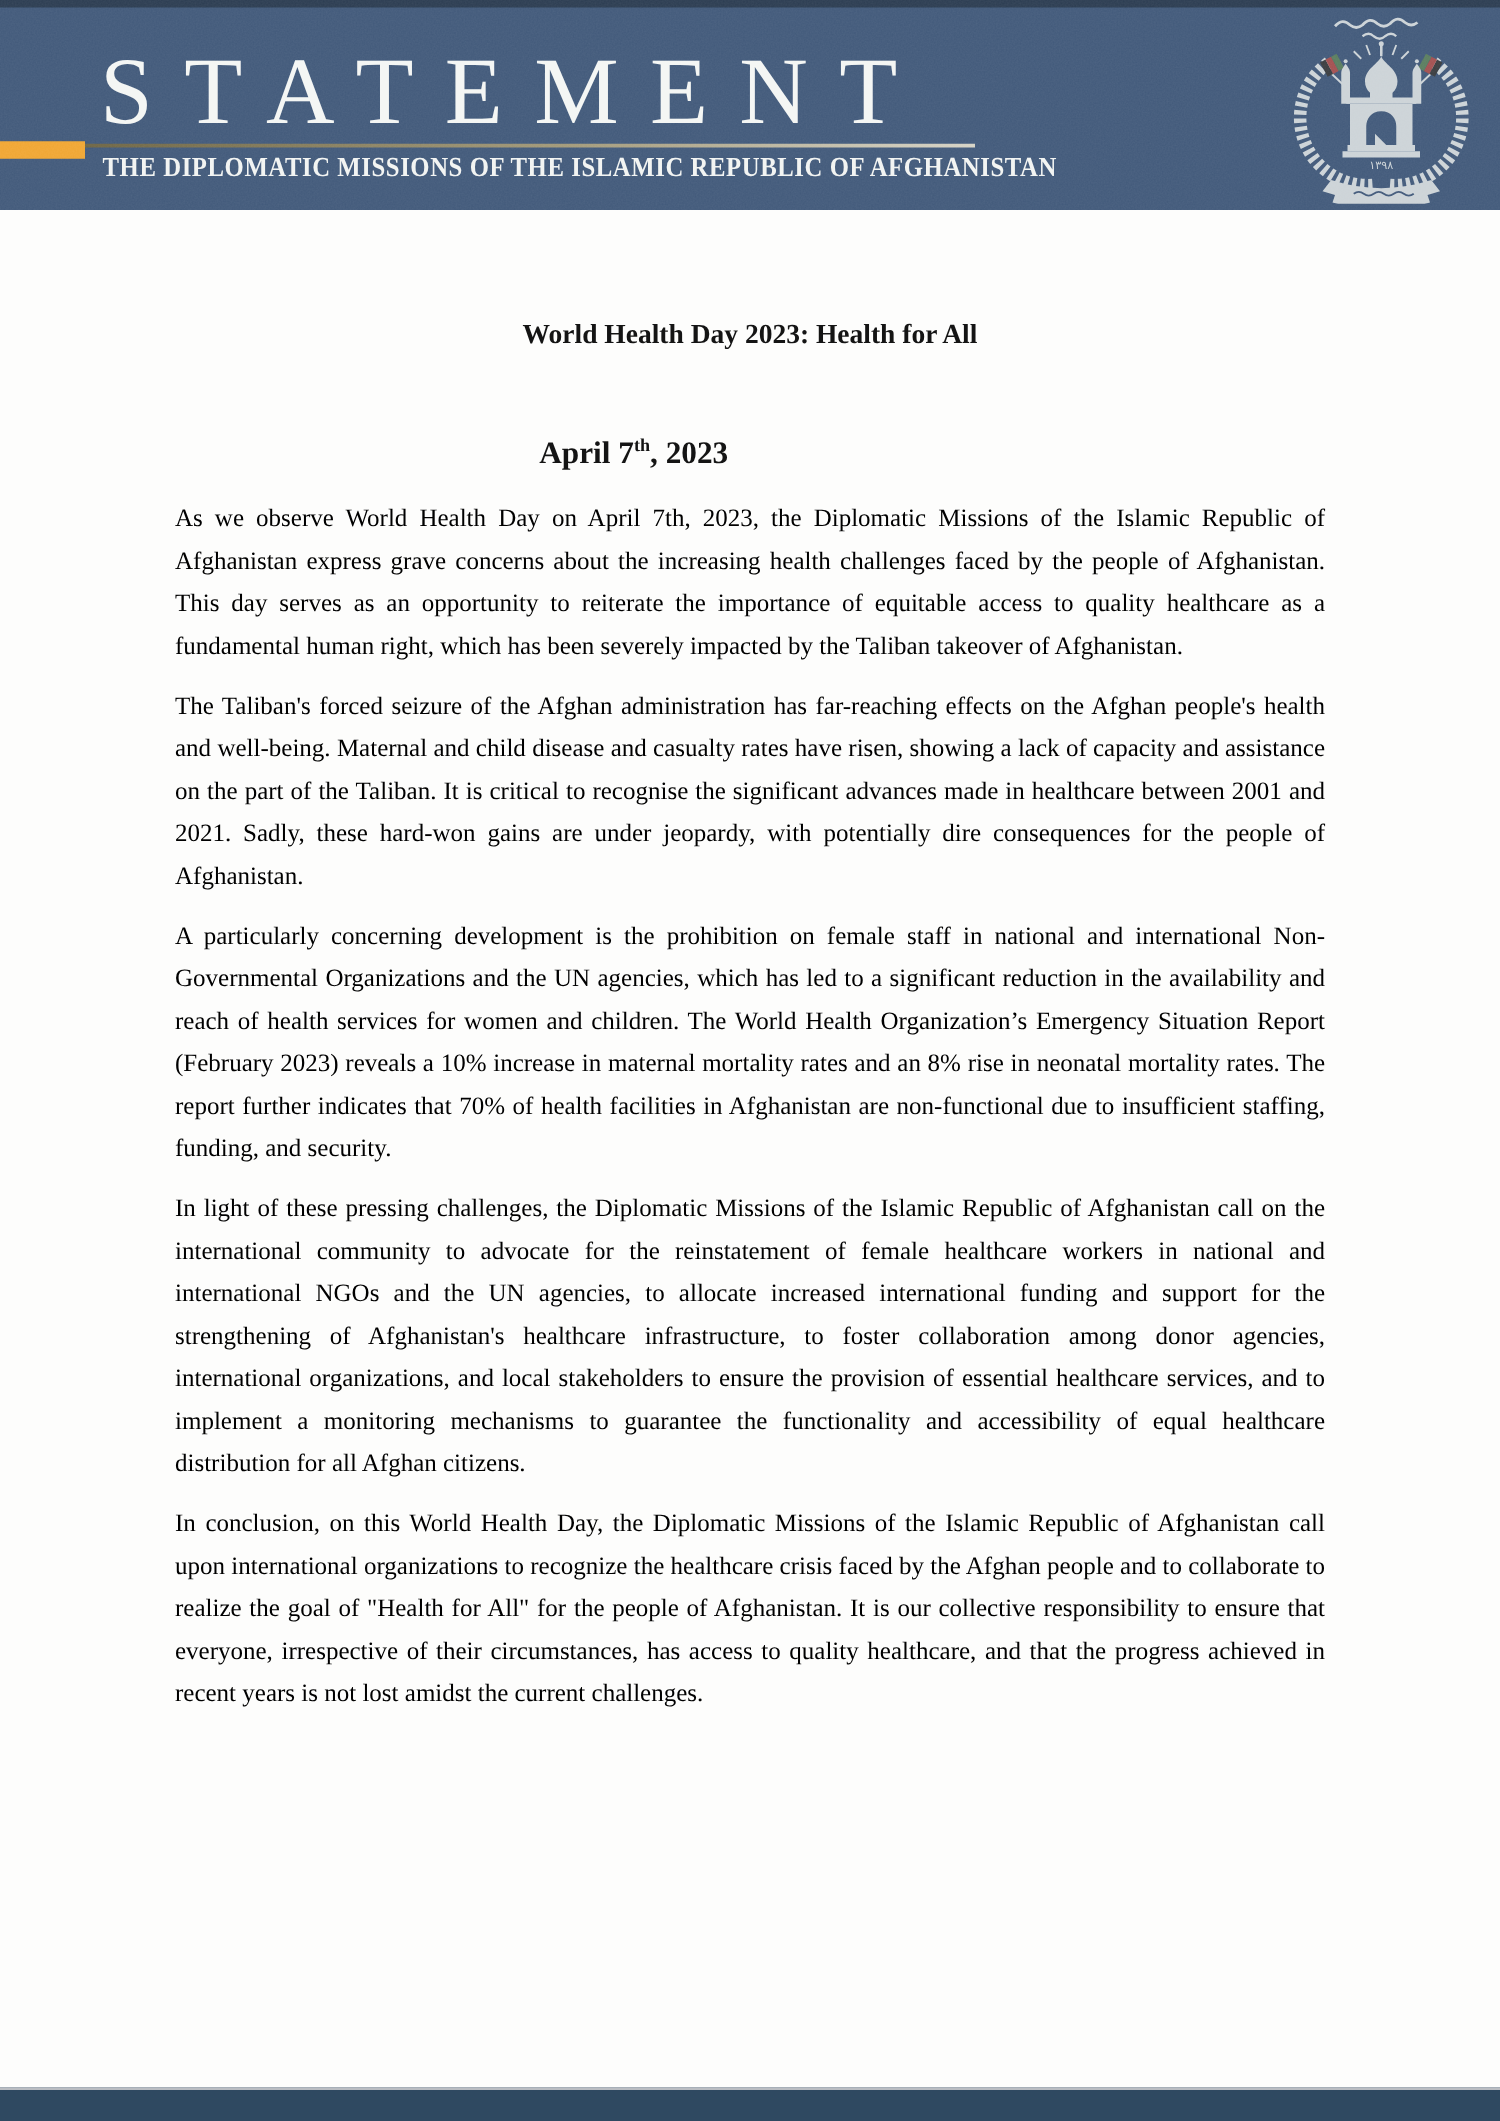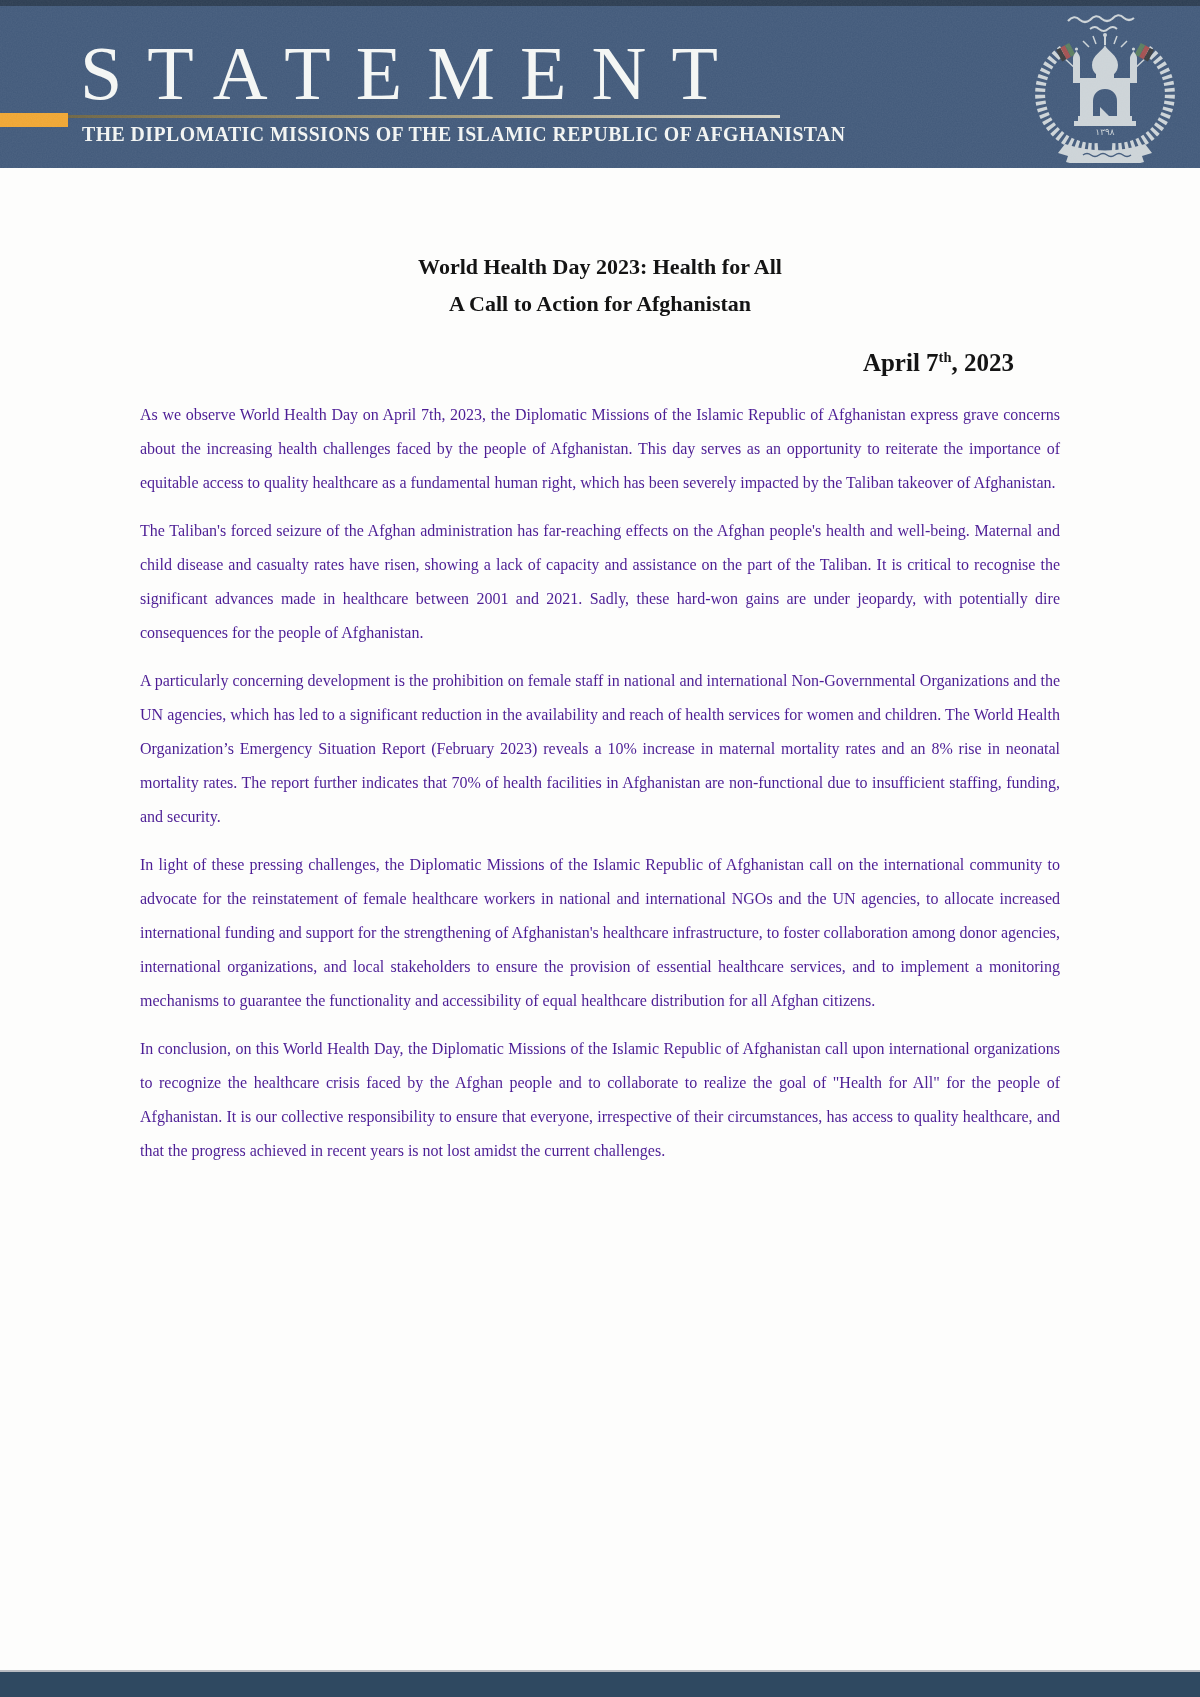--- a/index.html
+++ b/index.html
@@ -14,25 +14,25 @@
   .accent-bar{position:absolute;left:0;top:113px;width:68px;height:14px;background:#f0a632;}
   .rule-line{position:absolute;left:66px;top:115px;width:714px;height:3px;
         background:linear-gradient(90deg,#6d6443,#a39a7a 55%,#d6d3c6);}
   .subtitle{position:absolute;left:82px;top:121px;font-size:22px;font-weight:bold;
         color:#f2f4f2;letter-spacing:0.5px;white-space:nowrap;
         transform:scaleX(0.9);transform-origin:left top;}
   .emblem{position:absolute;right:20px;top:8px;}
   
   .doc-title{position:absolute;top:248px;left:0;width:1200px;text-align:center;
         font-weight:bold;font-size:22px;line-height:37px;color:#141414;}
-  .doc-date{position:absolute;top:349px;left:0;width:1014px;text-align:right;
+  .doc-date{position:absolute;top:349px;left:0;width:1014px;text-align:center;
         font-weight:bold;font-size:25px;color:#141414;}
   .doc-date sup{font-size:58%;vertical-align:super;line-height:0;}
   .content{position:absolute;top:398px;left:140px;width:920px;}
-  .content p{margin:0 0 14px 0;font-size:16px;line-height:34px;color:#4c1d95;
+  .content p{margin:0 0 14px 0;font-size:20px;line-height:34px;color:#000000;
         text-align:justify;}
   
   .footer{position:absolute;bottom:0;left:0;width:1200px;height:25px;background:#2f4961;
         border-top:2px solid #b9bcc2;}
 </style>
 </head>
 <body>
 
 <div class="page">
 
@@ -106,21 +106,20 @@
         <feTurbulence type="fractalNoise" baseFrequency="0.8" numOctaves="2" stitchTiles="stitch"></feTurbulence>
         <feColorMatrix type="matrix" values="0 0 0 0 1  0 0 0 0 1  0 0 0 0 1  0 0 0 0.07 0"></feColorMatrix>
       </filter>
       <rect width="1200" height="168" filter="url(#grain)"></rect>
     </svg>
   </header>
 
   <main>
     <div class="doc-title">
       <div>World Health Day 2023: Health for All</div>
-      <div>A Call to Action for Afghanistan</div>
     </div>
 
     <div class="doc-date">
       <span>April 7</span><sup>th</sup><span>, 2023</span>
     </div>
 
     <div class="content">
       <p>As we observe World Health Day on April 7th, 2023, the Diplomatic Missions of the Islamic Republic of Afghanistan express grave concerns about the increasing health challenges faced by the people of Afghanistan. This day serves as an opportunity to reiterate the importance of equitable access to quality healthcare as a fundamental human right, which has been severely impacted by the Taliban takeover of Afghanistan.</p>
       <p>The Taliban's forced seizure of the Afghan administration has far-reaching effects on the Afghan people's health and well-being. Maternal and child disease and casualty rates have risen, showing a lack of capacity and assistance on the part of the Taliban. It is critical to recognise the significant advances made in healthcare between 2001 and 2021. Sadly, these hard-won gains are under jeopardy, with potentially dire consequences for the people of Afghanistan.</p>
       <p>A particularly concerning development is the prohibition on female staff in national and international Non-Governmental Organizations and the UN agencies, which has led to a significant reduction in the availability and reach of health services for women and children. The World Health Organization’s Emergency Situation Report (February 2023) reveals a 10% increase in maternal mortality rates and an 8% rise in neonatal mortality rates. The report further indicates that 70% of health facilities in Afghanistan are non-functional due to insufficient staffing, funding, and security.</p>

